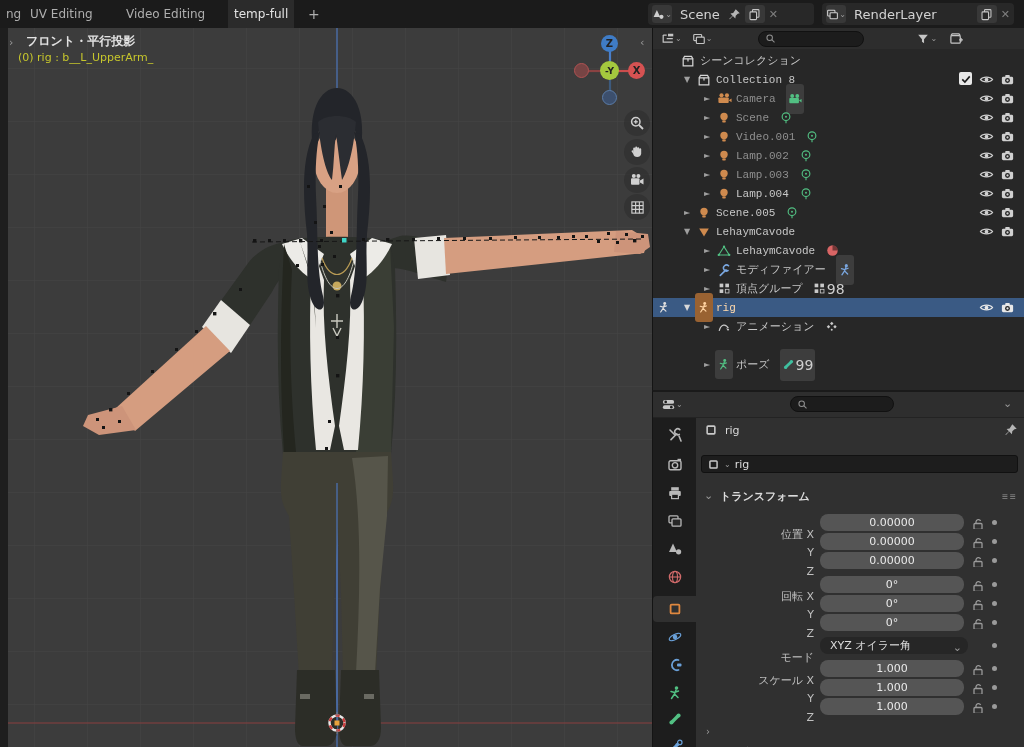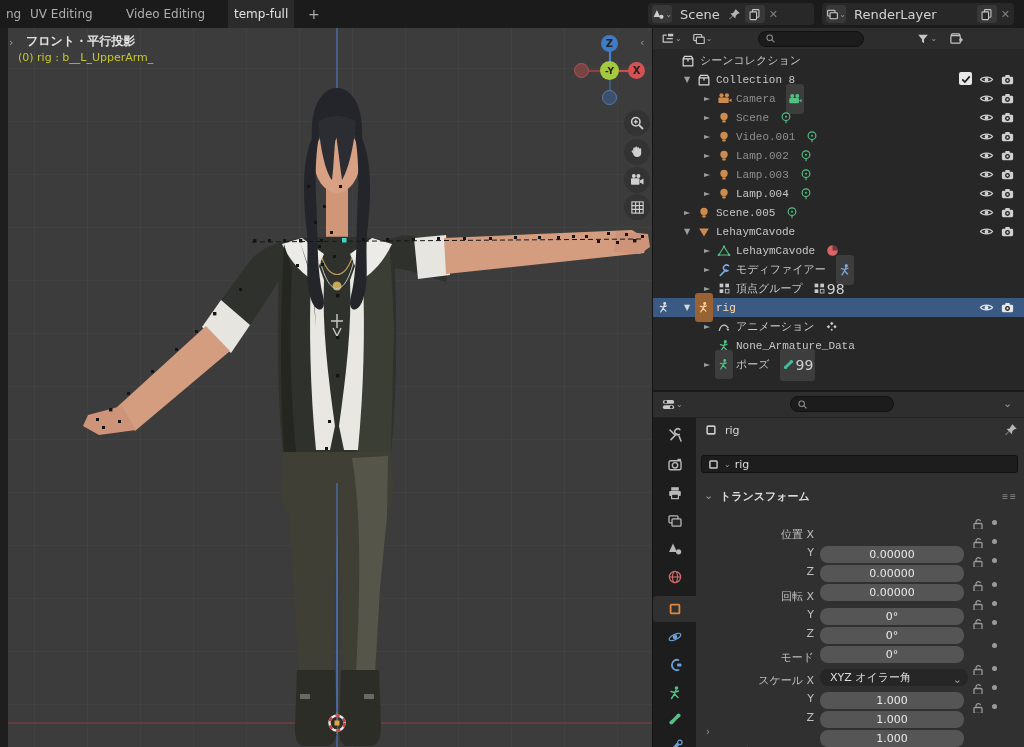--- a/index.html
+++ b/index.html
@@ -54,21 +54,21 @@
   
   #properties { position:absolute; left:652px; top:390px; width:372px; height:357px; background:#303030; border-left:1px solid #141414; border-top:2px solid #1a1a1a; }
   #props-header { position:absolute; left:0; top:0; width:372px; height:26px; background:#2e2e2e; border-bottom:1px solid #232323; }
   #props-tabs { position:absolute; left:0; top:26px; width:43px; height:331px; background:#1d1d1d; }
   .ptab { position:absolute; left:0; width:43px; height:26px; display:flex; align-items:center; justify-content:center; color:#b2b2b2; }
   .ptab.active { background:#303030; border-radius:4px 0 0 4px; }
   #props-content { position:absolute; left:43px; top:26px; width:329px; height:331px; }
   .trow { position:absolute; left:0; width:329px; height:17px; }
   .tlabel { position:absolute; left:0; top:13px; width:118px; text-align:right; color:#c0c0c0; }
   .tfield { position:absolute; left:124px; top:0; width:144px; height:17px; background:#555555; border-radius:8px;
-    color:#e9e9e9; text-align:center; line-height:17px;margin-top:32px; }
+    color:#e9e9e9; text-align:center; line-height:17px; }
   .tfield.drop { background:#262626; text-align:left; padding-left:10px; color:#dddddd; }
   .tfield.drop .dchev { position:absolute; right:6px; top:2px; color:#9a9a9a; }
   .tdot { position:absolute; left:296px; top:6px; width:5px; height:5px; border-radius:50%; background:#9a9a9a; }
   .lockpos { position:absolute; left:274px; top:2px; }
   .phdr { position:absolute; left:0; width:329px; height:18px; color:#dcdcdc; font-weight:bold; }
   .grip { position:absolute; right:8px; top:5px; color:#777; font-size:8px; letter-spacing:1px; }
   .namefield { position:absolute; left:5px; width:317px; height:18px; background:#1d1d1d; border:1px solid #111;
     border-radius:3px; display:flex; align-items:center; gap:4px; padding:0 5px; color:#dedede; }
 </style>
 </head>
@@ -719,27 +719,20 @@
             <use href="#i-anim"></use>
           </svg></span>
       <span class="olabel">アニメーション</span>
       <span class="obadge">
           <svg class="ic" width="13" height="13" color="#c9c9c9">
             <use href="#i-keys"></use>
           </svg>
         </span>
     </div>
 
-    <div class="orow lvl2" style="top:308px">
-      <span class="disc"></span>
-      <span class="oic"><svg class="ic" width="14" height="14" color="#52c083">
-            <use href="#i-arm"></use>
-          </svg></span>
-      <span class="olabel">None_Armature_Data</span>
-    </div>
 
     <div class="orow lvl2" style="top:327px">
       <span class="disc">►</span>
       <span class="oic iconbox">
           <svg class="ic" width="13" height="13" color="#52c083">
             <use href="#i-arm"></use>
           </svg>
         </span>
       <span class="olabel">ポーズ</span>
       <span class="obadge iconbox">

